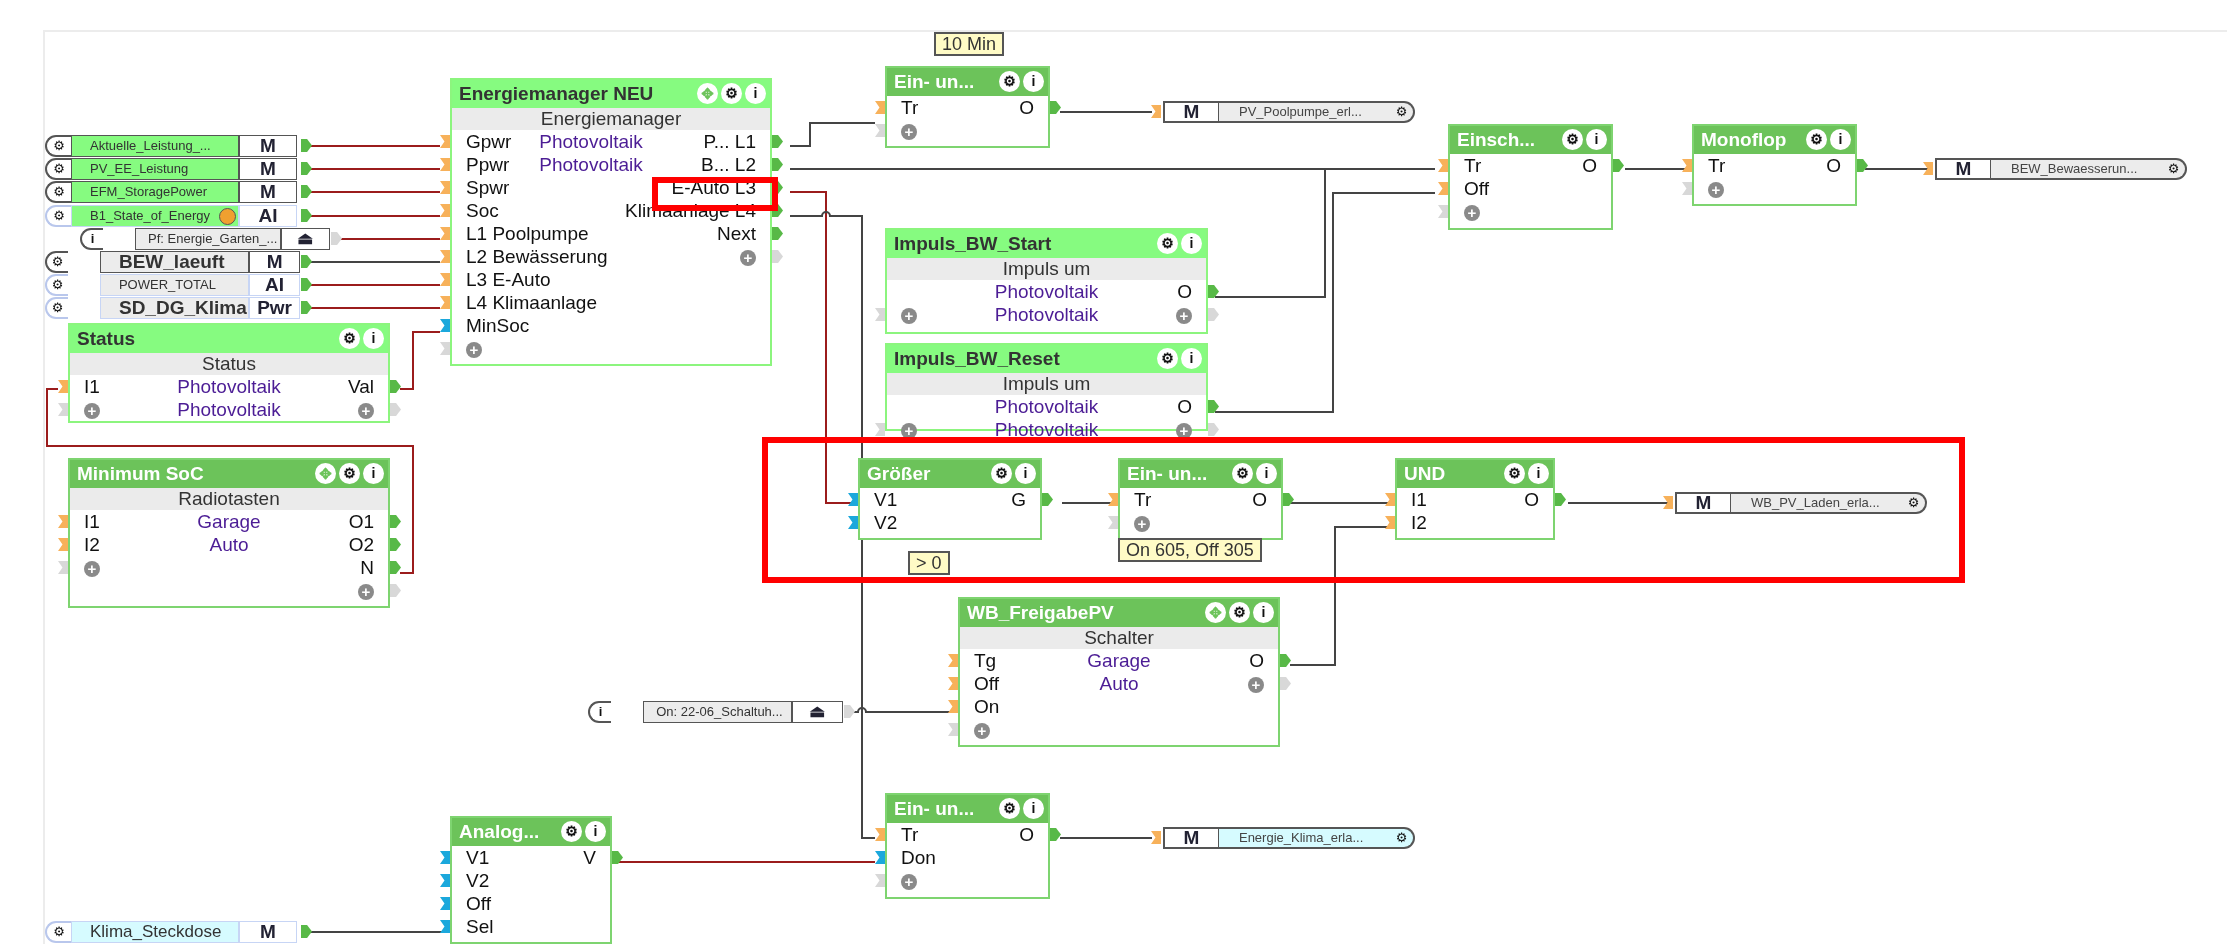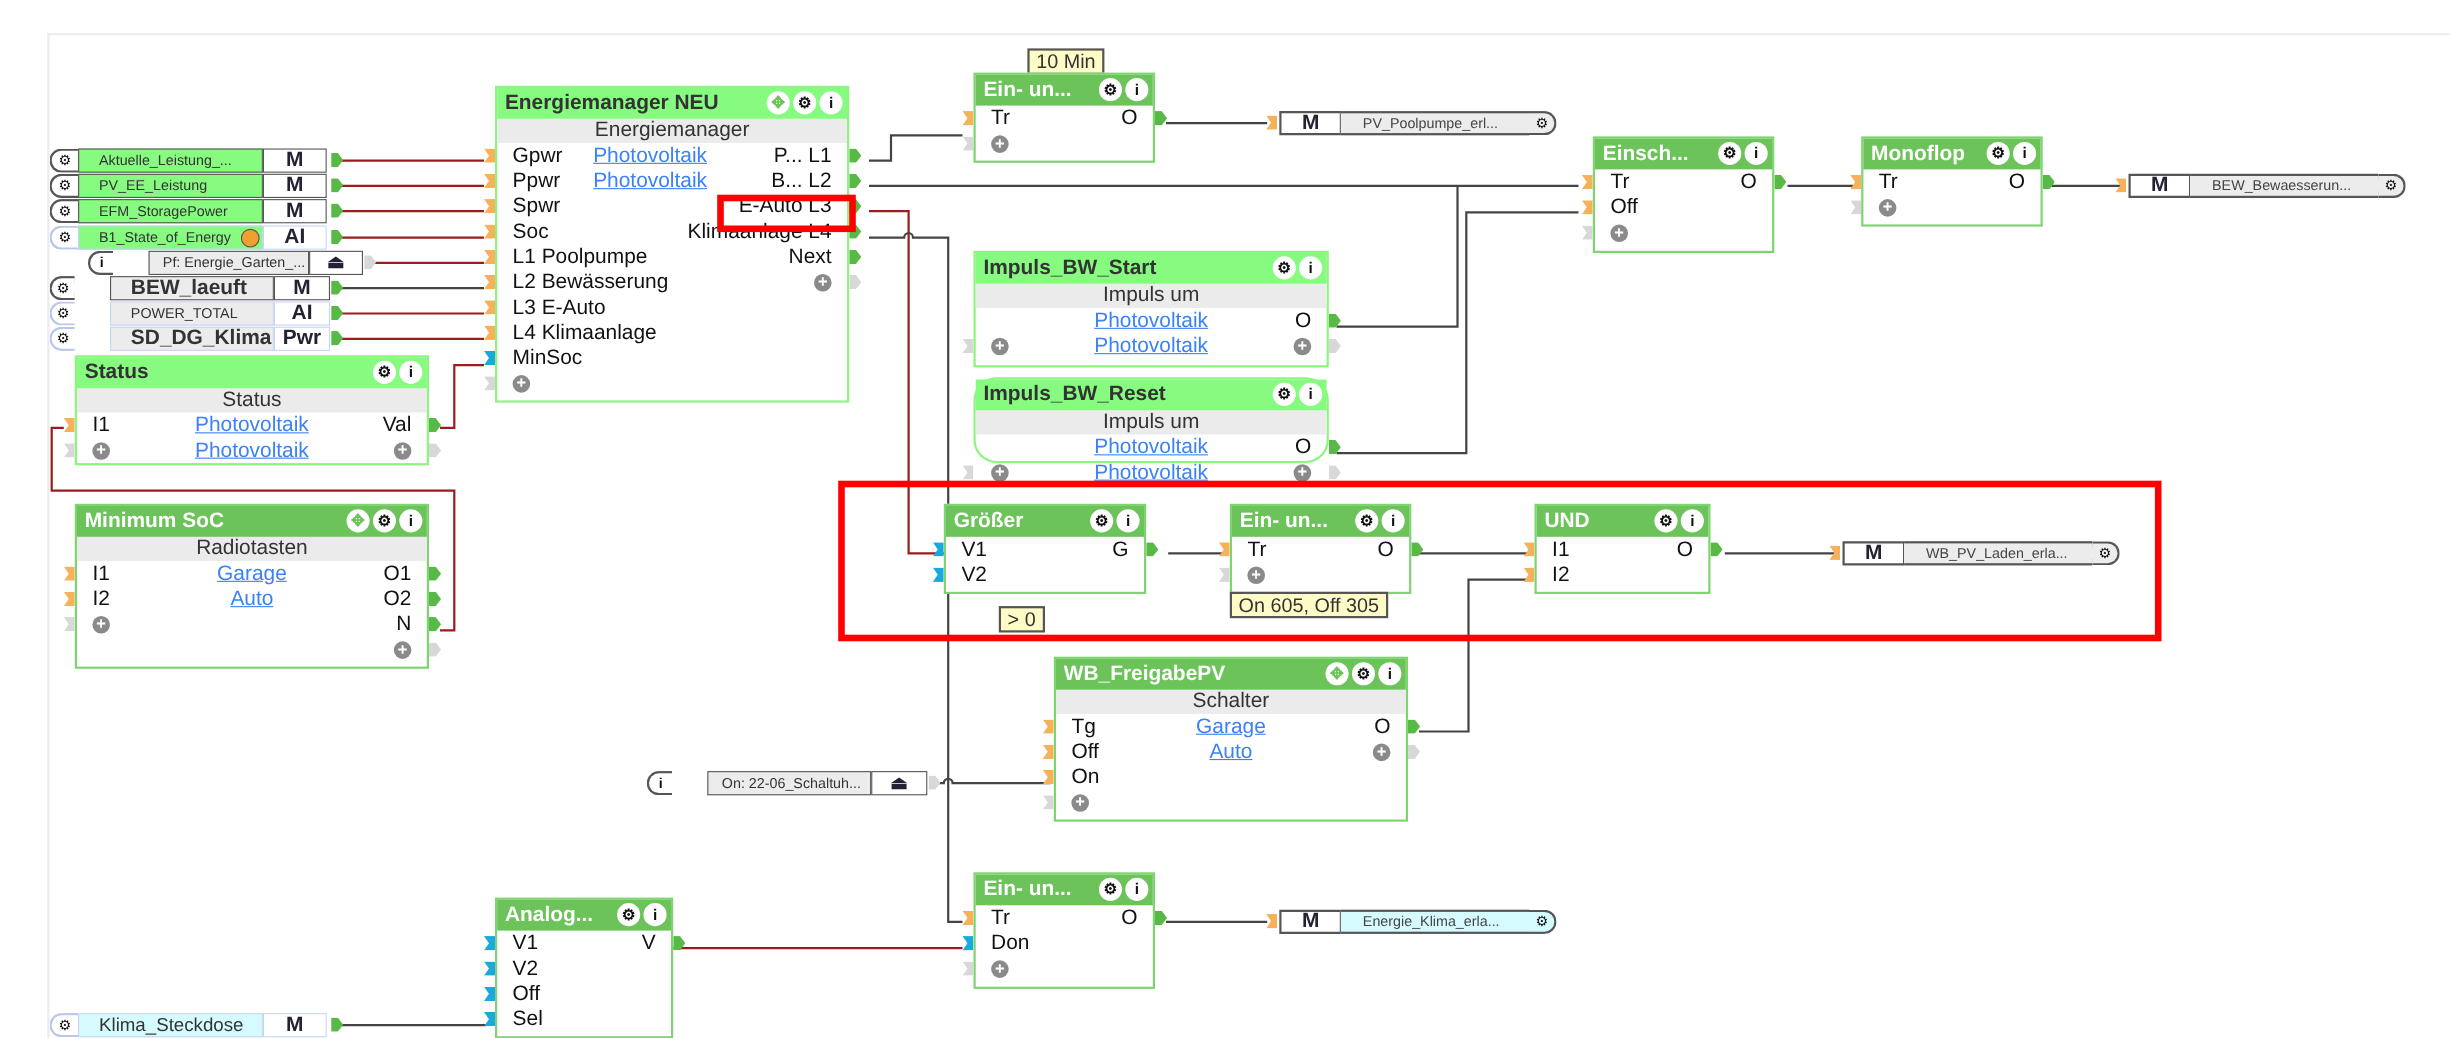--- a/index.html
+++ b/index.html
@@ -13,21 +13,21 @@
   .bhead { height:28px; background:#6cc35a; color:#fff; font-weight:bold; font-size:19px;
            line-height:28px; padding-left:7px; position:relative; white-space:nowrap; }
   .block.light .bhead { background:#86fb80; color:#333; }
   .bicons { position:absolute; right:4px; top:3px; display:flex; gap:3px; }
   .ic { width:21px; height:21px; border-radius:50%; background:#fff; color:#111; font-size:14px;
         line-height:21px; text-align:center; font-weight:bold; }
   .ic.move { color:#6cc35a; font-size:15px; }
   .bsub { background:#ebebeb; text-align:center; font-size:19px; line-height:22px; color:#333; }
   .row { position:relative; height:23px; line-height:23px; font-size:19px; }
   .row .lft { position:absolute; left:14px; color:#111; }
-  .row .mid { position:absolute; left:0; right:0; text-align:center; color:#3b82f6;text-decoration:underline; }
+  .row .mid { position:absolute; left:0; right:0; text-align:center; color:#4c1d95; }
   .row .rgt { position:absolute; right:14px; color:#111; }
   .plus { display:inline-block; width:16px; height:16px; border-radius:50%; background:#8a8a8a;
           color:#fff; font-size:15px; line-height:16px; text-align:center; font-weight:bold; vertical-align:middle; }
   .pin-in { position:absolute; left:-12px; top:5px; width:10px; height:13px; background:#f7b15a;
             clip-path:polygon(0 0,100% 0,100% 100%,0 100%,45% 50%); }
   .pin-in.cyan { background:#1ba8dc; }
   .pin-in.grey { background:#d8d8d8; }
   .pin-out { position:absolute; right:-13px; top:5px; width:11px; height:13px; background:#58b947;
              clip-path:polygon(0 0,55% 0,100% 50%,55% 100%,0 100%); }
   .pin-out.grey { background:#d8d8d8; }
@@ -287,21 +287,21 @@
       <span class="lft"><span class="plus">+</span></span>
       <span class="rgt">N</span>
       <span class="pin-out"></span>
     </div>
   <div class="row">
       <span class="rgt"><span class="plus">+</span></span>
       <span class="pin-out grey"></span>
     </div>
 </div>
 
-<div class="note" style="left:934px;top:32px;margin-top:12px;">10 Min</div>
+<div class="note" style="left:934px;top:32px;">10 Min</div>
 <div class="block" style="left:885px;top:66px;width:165px;height:82px;">
   <div class="bhead"><span>Ein- un...</span>
     <span class="bicons">
         <span class="ic">⚙</span>
         <span class="ic">i</span>
       </span></div>
   <div class="row">
       <span class="pin-in"></span>
       <span class="lft">Tr</span>
       <span class="rgt">O</span>
@@ -381,21 +381,21 @@
     </div>
   <div class="row">
       <span class="pin-in grey"></span>
       <span class="lft"><span class="plus">+</span></span>
       <span class="mid">Photovoltaik</span>
       <span class="rgt"><span class="plus">+</span></span>
       <span class="pin-out grey"></span>
     </div>
 </div>
 
-<div class="block light" style="left:885px;top:343px;width:323px;height:78px;border-radius:21px;">
+<div class="block light" style="left:885px;top:343px;width:323px;height:88px;">
   <div class="bhead"><span>Impuls_BW_Reset</span>
     <span class="bicons">
         <span class="ic">⚙</span>
         <span class="ic">i</span>
       </span></div>
   <div class="bsub">Impuls um</div>
   <div class="row">
       <span class="mid">Photovoltaik</span>
       <span class="rgt">O</span>
       <span class="pin-out"></span>

